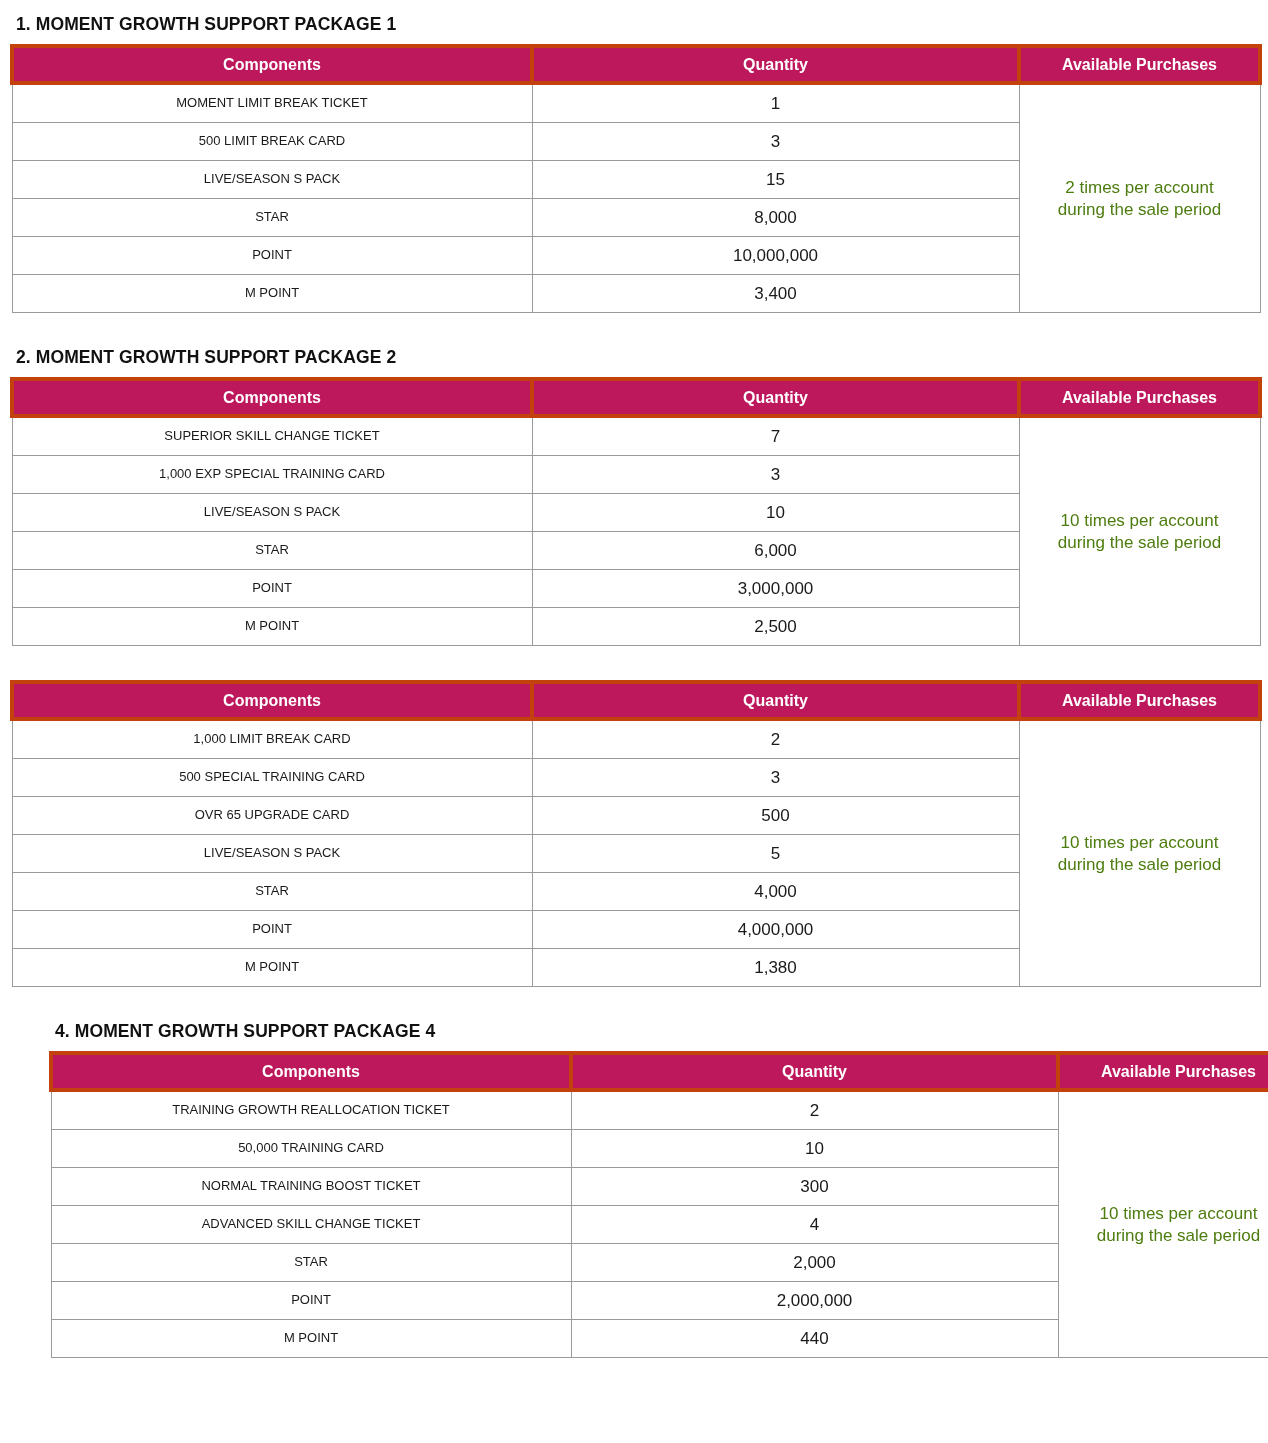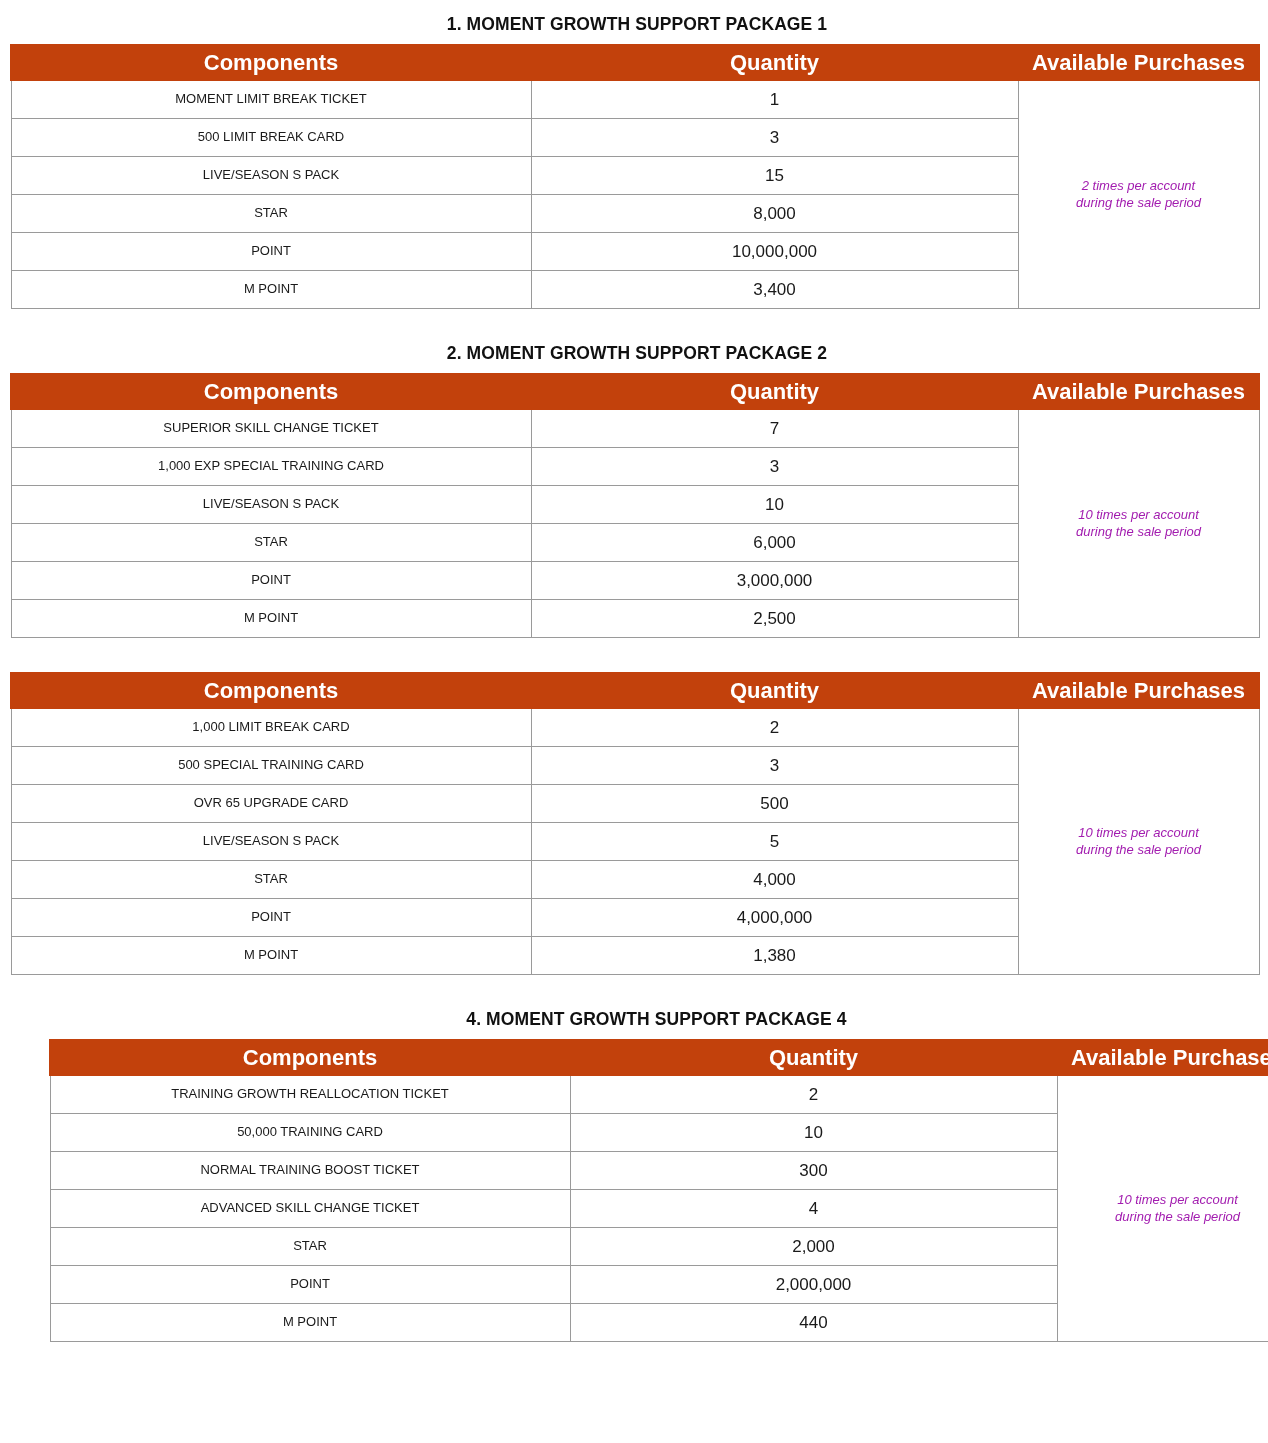--- a/index.html
+++ b/index.html
@@ -23,55 +23,53 @@
   .section:last-child {
     margin-bottom: 0;
     padding-left: 39px;
   }
   .section-title {
     font-size: 17.5px;
     font-weight: bold;
     color: #111111;
     margin: 0 0 9px 6px;
     letter-spacing: 0.1px;
-    text-align: center;
   }
   table.pkg {
     border-collapse: collapse;
     width: 1248px;
     table-layout: fixed;
     font-size: 17px;
   }
   table.pkg th,
   table.pkg td {
     border: 1px solid #9a9a9a;
     text-align: center;
     vertical-align: middle;
     padding: 0;
     height: 37px;
     line-height: 1.25;
   }
   table.pkg thead th {
-    background: #c2410c;
+    background: #be185d;
     color: #ffffff;
     font-weight: bold;
-    font-size: 22px;
+    font-size: 16px;
     height: 33px;
-    border: 2px solid #c2410c;
+    border: 4px solid #c2410c;
   }
   col.c-comp { width: 520px; }
   col.c-qty  { width: 487px; }
   col.c-avail{ width: 241px; }
   td.comp { font-size: 13px; color: #1a1a1a; }
   td.qty  { font-size: 17px; color: #1a1a1a; }
   td.avail {
-    font-size: 13px;
-    color: #a21caf;
+    font-size: 17px;
+    color: #4d7c0f;
     padding: 4px 6px;
-    font-style: italic;
   }
   td.avail .line { display: block; }
 </style>
 </head>
 <body>
 
 <div class="page">
 
   <div class="section">
     <div class="section-title">1. MOMENT GROWTH SUPPORT PACKAGE 1</div>

